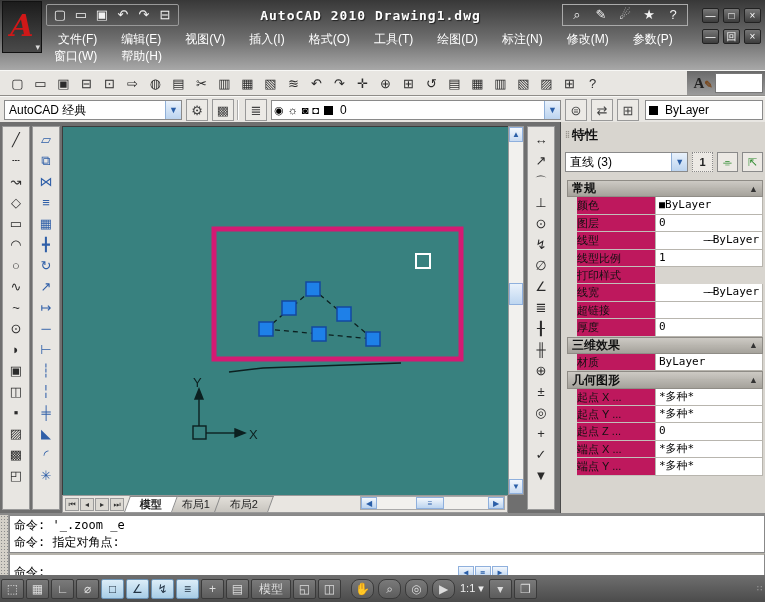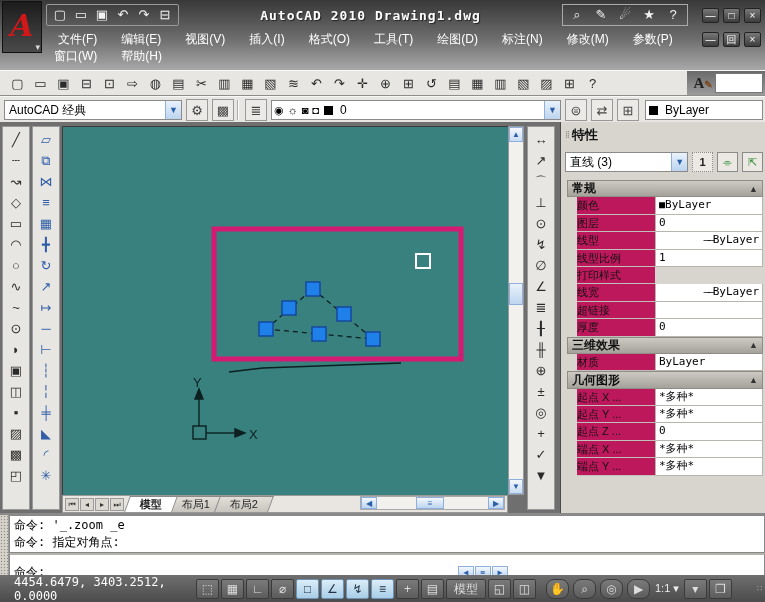--- a/index.html
+++ b/index.html
@@ -18,21 +18,21 @@
   .titlebar { position:absolute; left:46px; top:2px; right:4px; height:26px; display:flex; align-items:center; }
   .qat { display:flex; gap:3px; border:1px solid #999; padding:1px 4px; border-radius:2px; }
   .qat .ico, .infocenter .ico { width:18px; height:18px; text-align:center; line-height:18px;
     color:#f2f2f2; font-size:13px; }
   .apptitle { flex:1; text-align:center; font:bold 13px "DejaVu Sans Mono", monospace; color:#fff;
     text-shadow:1px 1px 1px #222; letter-spacing:1px; }
   .infocenter { display:flex; gap:6px; border:1px solid #aaa; padding:1px 5px; margin-right:14px; }
   .winctrl { display:flex; gap:4px; }
   .winbtn { width:17px; height:15px; background:linear-gradient(#777,#3d3d3d);
     border:1px solid #222; color:#fff; font-size:10px; line-height:13px; text-align:center; border-radius:2px; }
-  .menurow { position:absolute; left:46px; right:4px; height:21px; display:flex; align-items:center; }
+  .menurow { position:absolute; left:46px; right:4px; height:21px; display:flex; }
   .menurow.r1 { top:29px; } .menurow.r2 { top:46px; left:42px; }
   .menuitem { padding:2px 12px; font-size:12px; color:#fff; white-space:nowrap; }
   .menurow .winctrl { margin-left:auto; }
 
   
   .tbrow { position:absolute; left:0; width:765px; background:#e8e6e2; border-top:1px solid #f8f8f6;
     border-bottom:1px solid #8f8d89; display:flex; align-items:center; }
   .tbrow1 { top:70px; height:26px; }
   .tbrow2 { top:96px; height:28px; }
   .tico { width:21px; height:20px; margin:0 1px; text-align:center; line-height:20px;
@@ -534,21 +534,20 @@
         <span class="mini">
           <span class="hsbtn">◀</span>
           <span class="hsbtn">≡</span>
           <span class="hsbtn">▶</span>
         </span>
       </div>
     </div>
   </div>
 
   <div class="statusbar">
-    <span class="coords">4454.6479, 3403.2512, 0.0000</span>
     <span style="display:flex">
       <span class="stbtn">⬚</span>
         <span class="stbtn">▦</span>
         <span class="stbtn">∟</span>
         <span class="stbtn">⌀</span>
         <span class="stbtn on">□</span>
         <span class="stbtn on">∠</span>
         <span class="stbtn on">↯</span>
         <span class="stbtn on">≡</span>
         <span class="stbtn">+</span>

